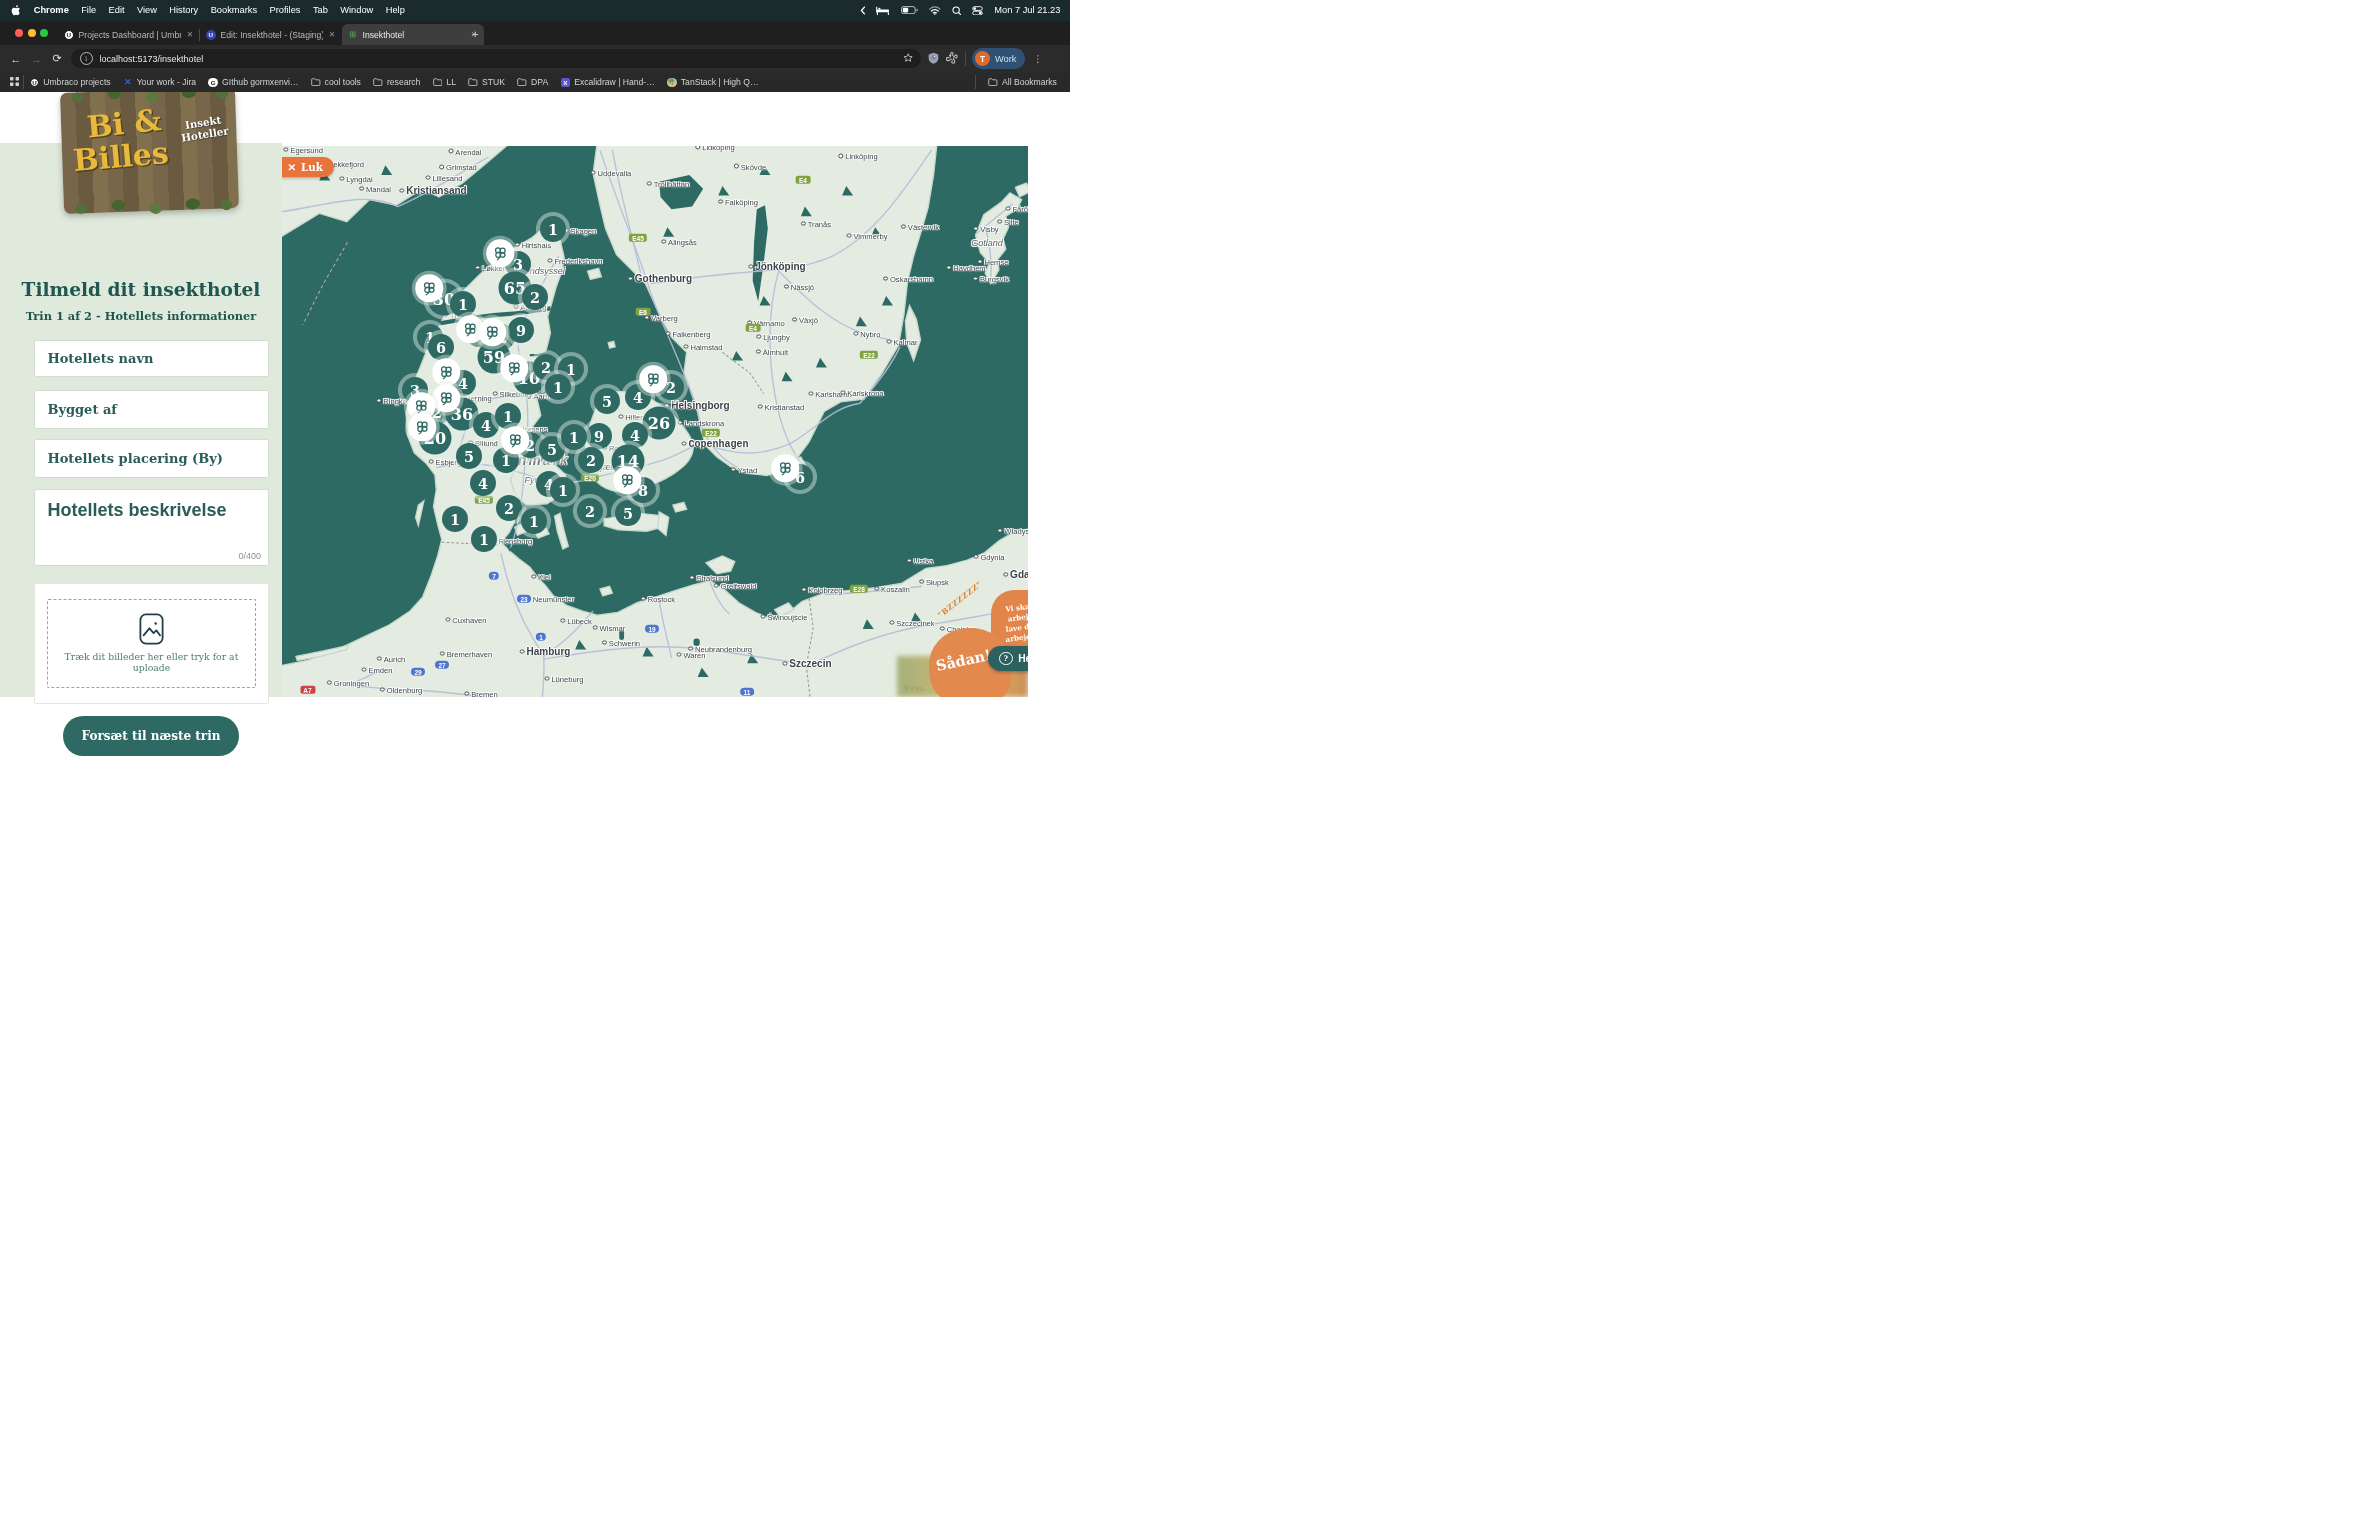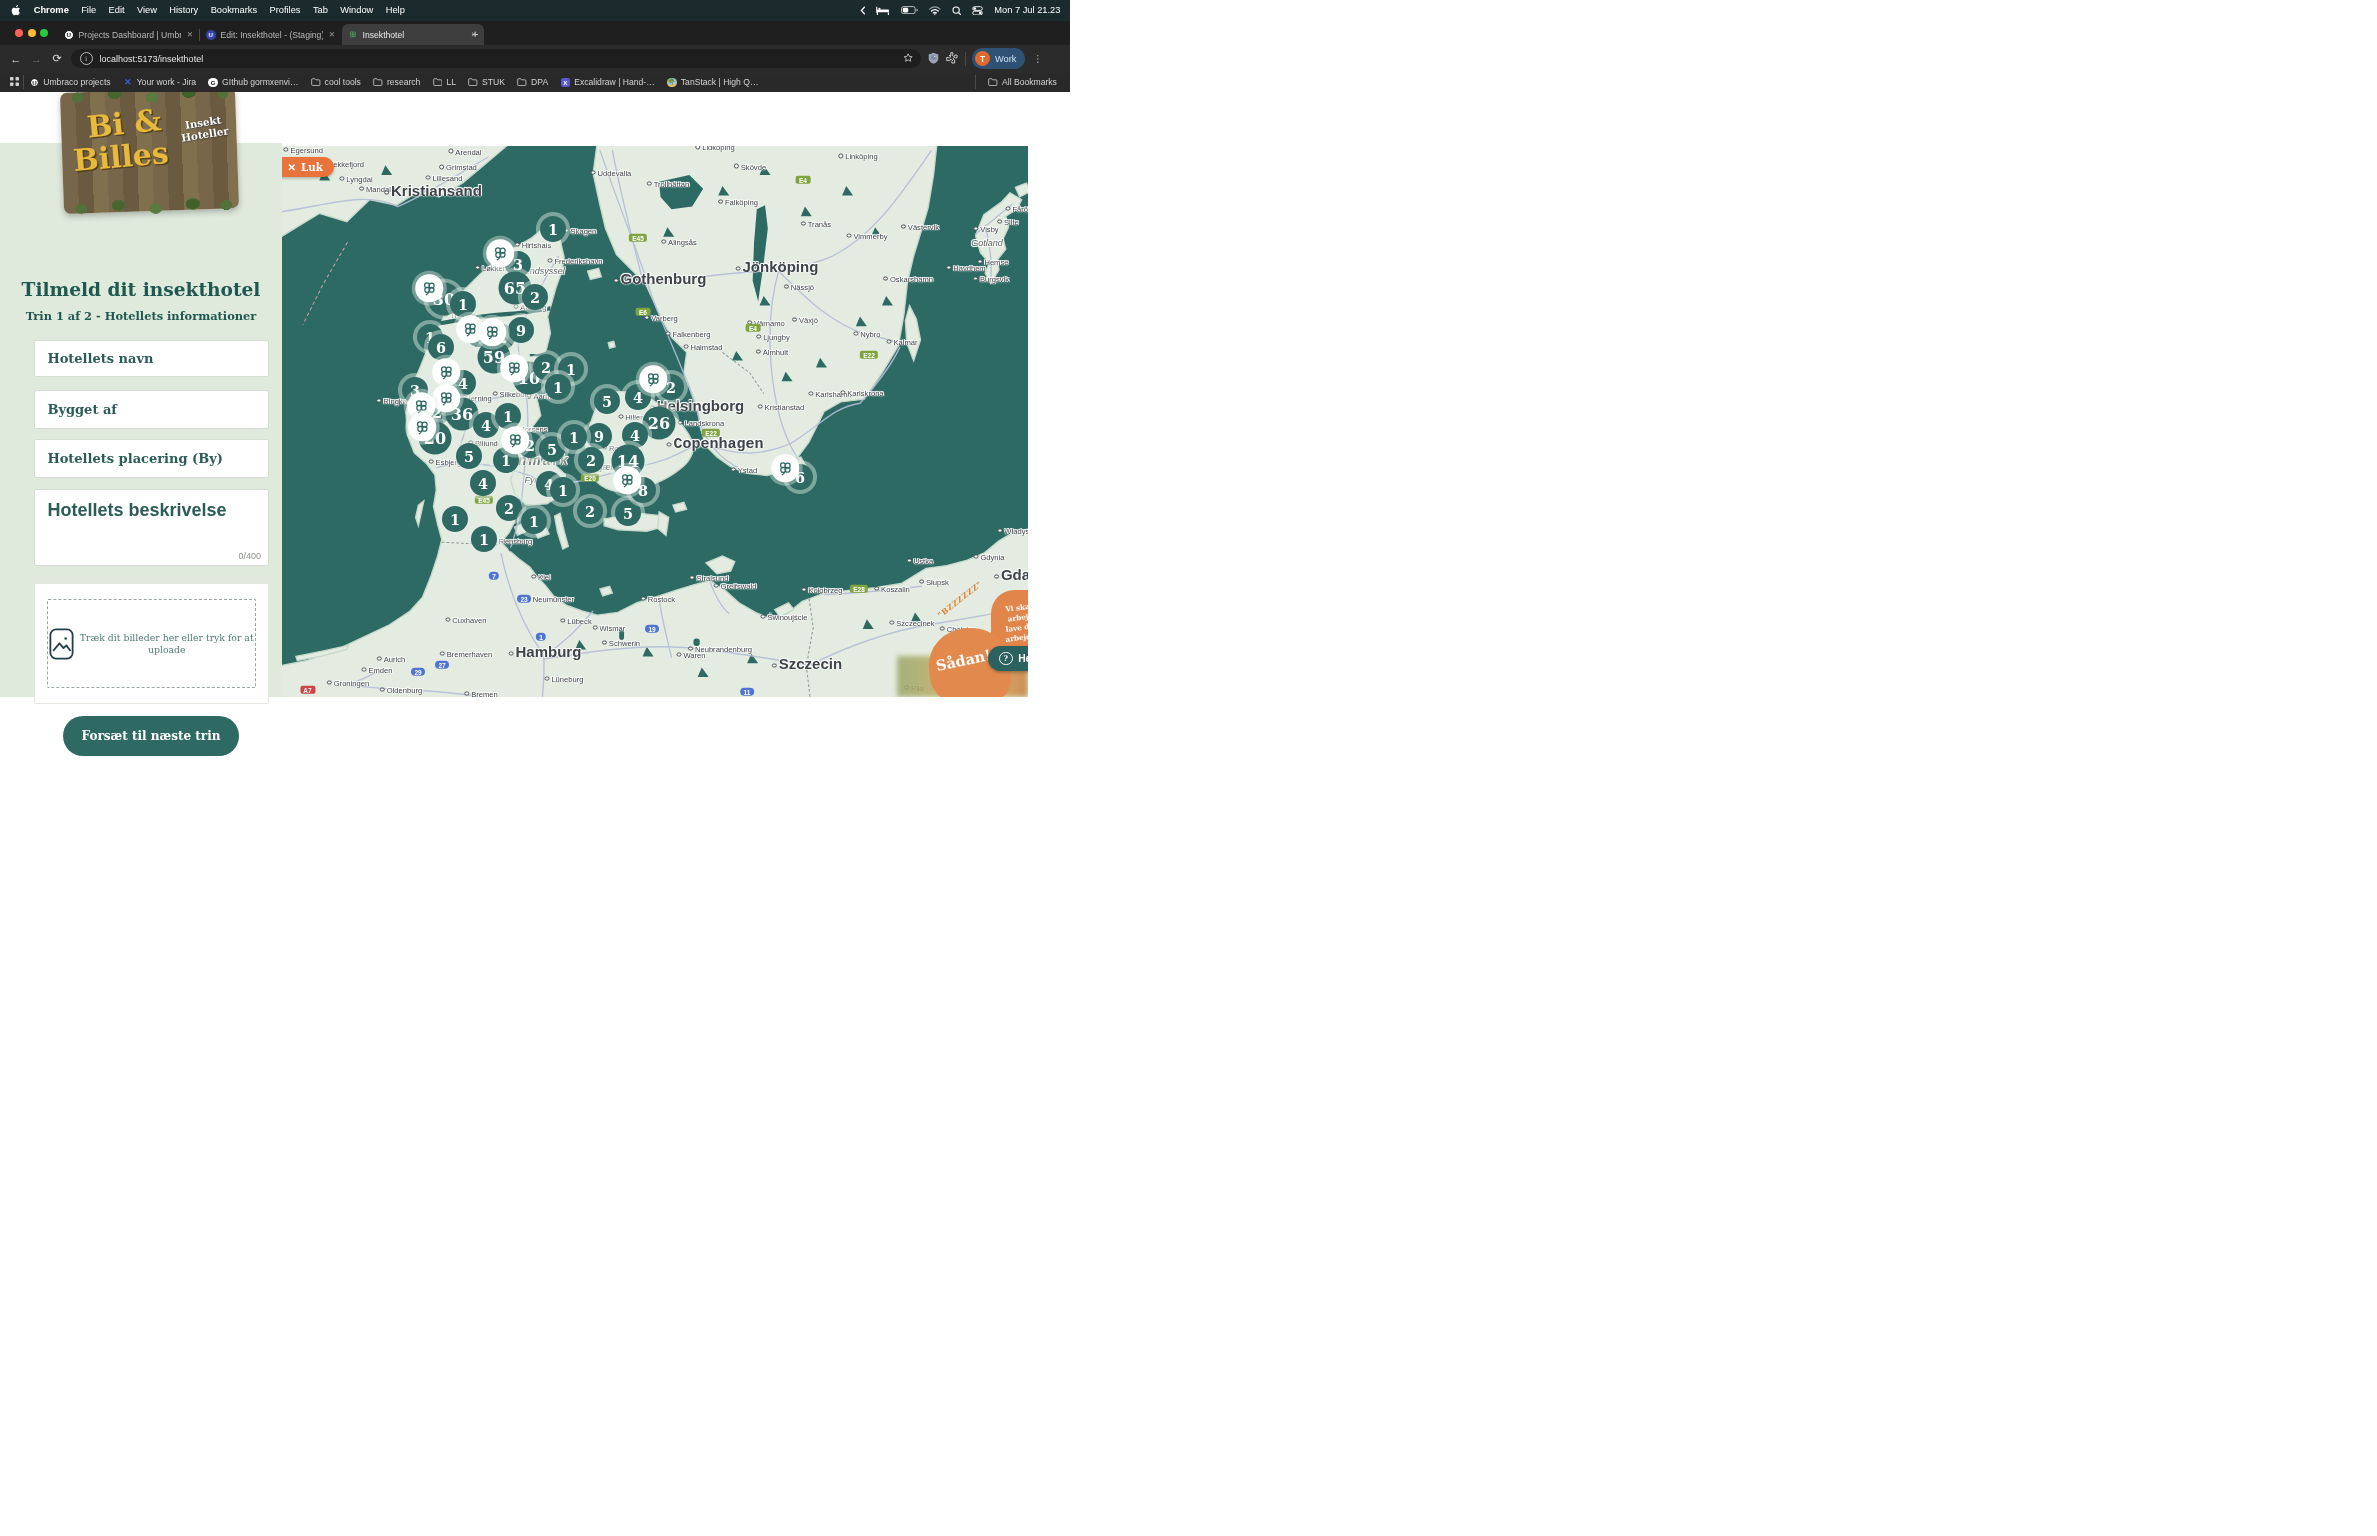--- a/index.html
+++ b/index.html
@@ -86,34 +86,34 @@
     padding:0 0 0 12.4px;outline:none;}
   .field::placeholder{color:#2b5c57;opacity:1;}
   #field-1{top:197px;height:37px;} #field-2{top:247px;height:39px;} #field-3{top:296px;height:39px;}
   #ta-wrap{position:absolute;left:34px;top:346px;width:235px;height:77px;background:#fff;border:0.7px solid #d3ddd1;border-radius:2.1px;box-sizing:border-box;}
   #field-4{width:100%;height:100%;border:none;resize:none;font-family:Liberation Sans, sans-serif;font-weight:bold;
     font-size:18px;color:#2b5c57;padding:9.6px 0 0 12.4px;box-sizing:border-box;outline:none;background:transparent;}
   #field-4::placeholder{color:#2b5c57;opacity:1;}
   #counter{position:absolute;right:6.9px;bottom:4.1px;color:#8a938c;font-size:9px;font-family:"Liberation Sans",sans-serif;}
   #upload{position:absolute;left:34px;top:440px;width:235px;height:121px;background:#fff;border:0.7px solid #e2e8e0;border-radius:1.4px;box-sizing:border-box;}
   #upload-inner{position:absolute;left:12.4px;top:15px;right:12.4px;bottom:15px;border:1.4px dashed #9aa79b;border-radius:1.4px;
-    display:flex;flex-direction:row;align-items:center;justify-content:center;gap:5.5px;}
+    display:flex;flex-direction:column;align-items:center;justify-content:center;gap:5.5px;}
   #upload-text{color:#4f7c74;font-family:"DejaVu Serif",serif;font-size:9.3px;text-align:center;line-height:1.25;}
   #submit{position:absolute;left:63px;top:573px;width:176px;height:40px;background:#2e6a63;border:none;border-radius:20px;
     color:#fff;font-family:"DejaVu Serif",serif;font-weight:bold;font-size:12px;}
   
   #map{position:absolute;left:282px;top:55px;width:746px;height:551px;background:#2d6a64;overflow:hidden;}
   #luk{position:absolute;left:-2.8px;top:11px;height:20px;padding:0 11px 0 8.3px;background:#e8743c;border:none;
     border-radius:0 10.3px 10.3px 0;color:#fff;font-family:"DejaVu Serif",serif;font-weight:bold;font-size:10.3px;
     display:flex;align-items:center;gap:4.8px;z-index:40;box-shadow:0 1.4px 2.8px rgba(0,0,0,.25);}
   .mlabel{position:absolute;transform:translate(-50%,-50%);white-space:nowrap;font-size:7.6px;color:#3d4347;z-index:8;
     text-shadow:0 0 1.4px #fff,0 0 2.1px #fff,0.7px 0.7px 0 #fff,-0.7px -0.7px 0 #fff,0.7px -0.7px 0 #fff,-0.7px 0.7px 0 #fff;}
   .mlabel.d::before{content:"";display:inline-block;width:2.8px;height:2.8px;border:1px solid #4a4f52;border-radius:50%;
     background:#fff;margin-right:2.1px;vertical-align:0.7px;}
-  .mlabel.b{font-weight:bold;font-size:15px;}
+  .mlabel.b{font-weight:bold;font-size:10px;}
   .mlabel.r{font-style:italic;font-size:9px;color:#5a665f;}
   .mlabel.R{font-weight:bold;font-size:13.8px;letter-spacing:2.1px;color:#6f7a74;font-style:italic;}
   .badge{position:absolute;transform:translate(-50%,-50%);font-size:6.5px;font-weight:bold;color:#fff;
     padding:0.7px 3.4px;border-radius:2.1px;z-index:9;}
   .badge.g{background:#7fa33f;} .badge.bl{background:#4f74d2;border-radius:4.8px;} .badge.r{background:#c44;}
   .mk{position:absolute;transform:translate(-50%,-50%);border-radius:50%;background:#2e6963;color:#fff;z-index:20;
     display:flex;align-items:center;justify-content:center;font-family:"DejaVu Serif",serif;font-weight:bold;
     box-shadow:0 0 0 4.1px rgba(226,238,228,.45);}
   .mk.s1{width:26px;height:26px;font-size:14.4px;} .mk.s2{width:33px;height:33px;font-size:16px;}
   .fl{position:absolute;transform:translate(-50%,-50%);width:27.5px;height:27.5px;border-radius:50%;background:#fff;z-index:21;

